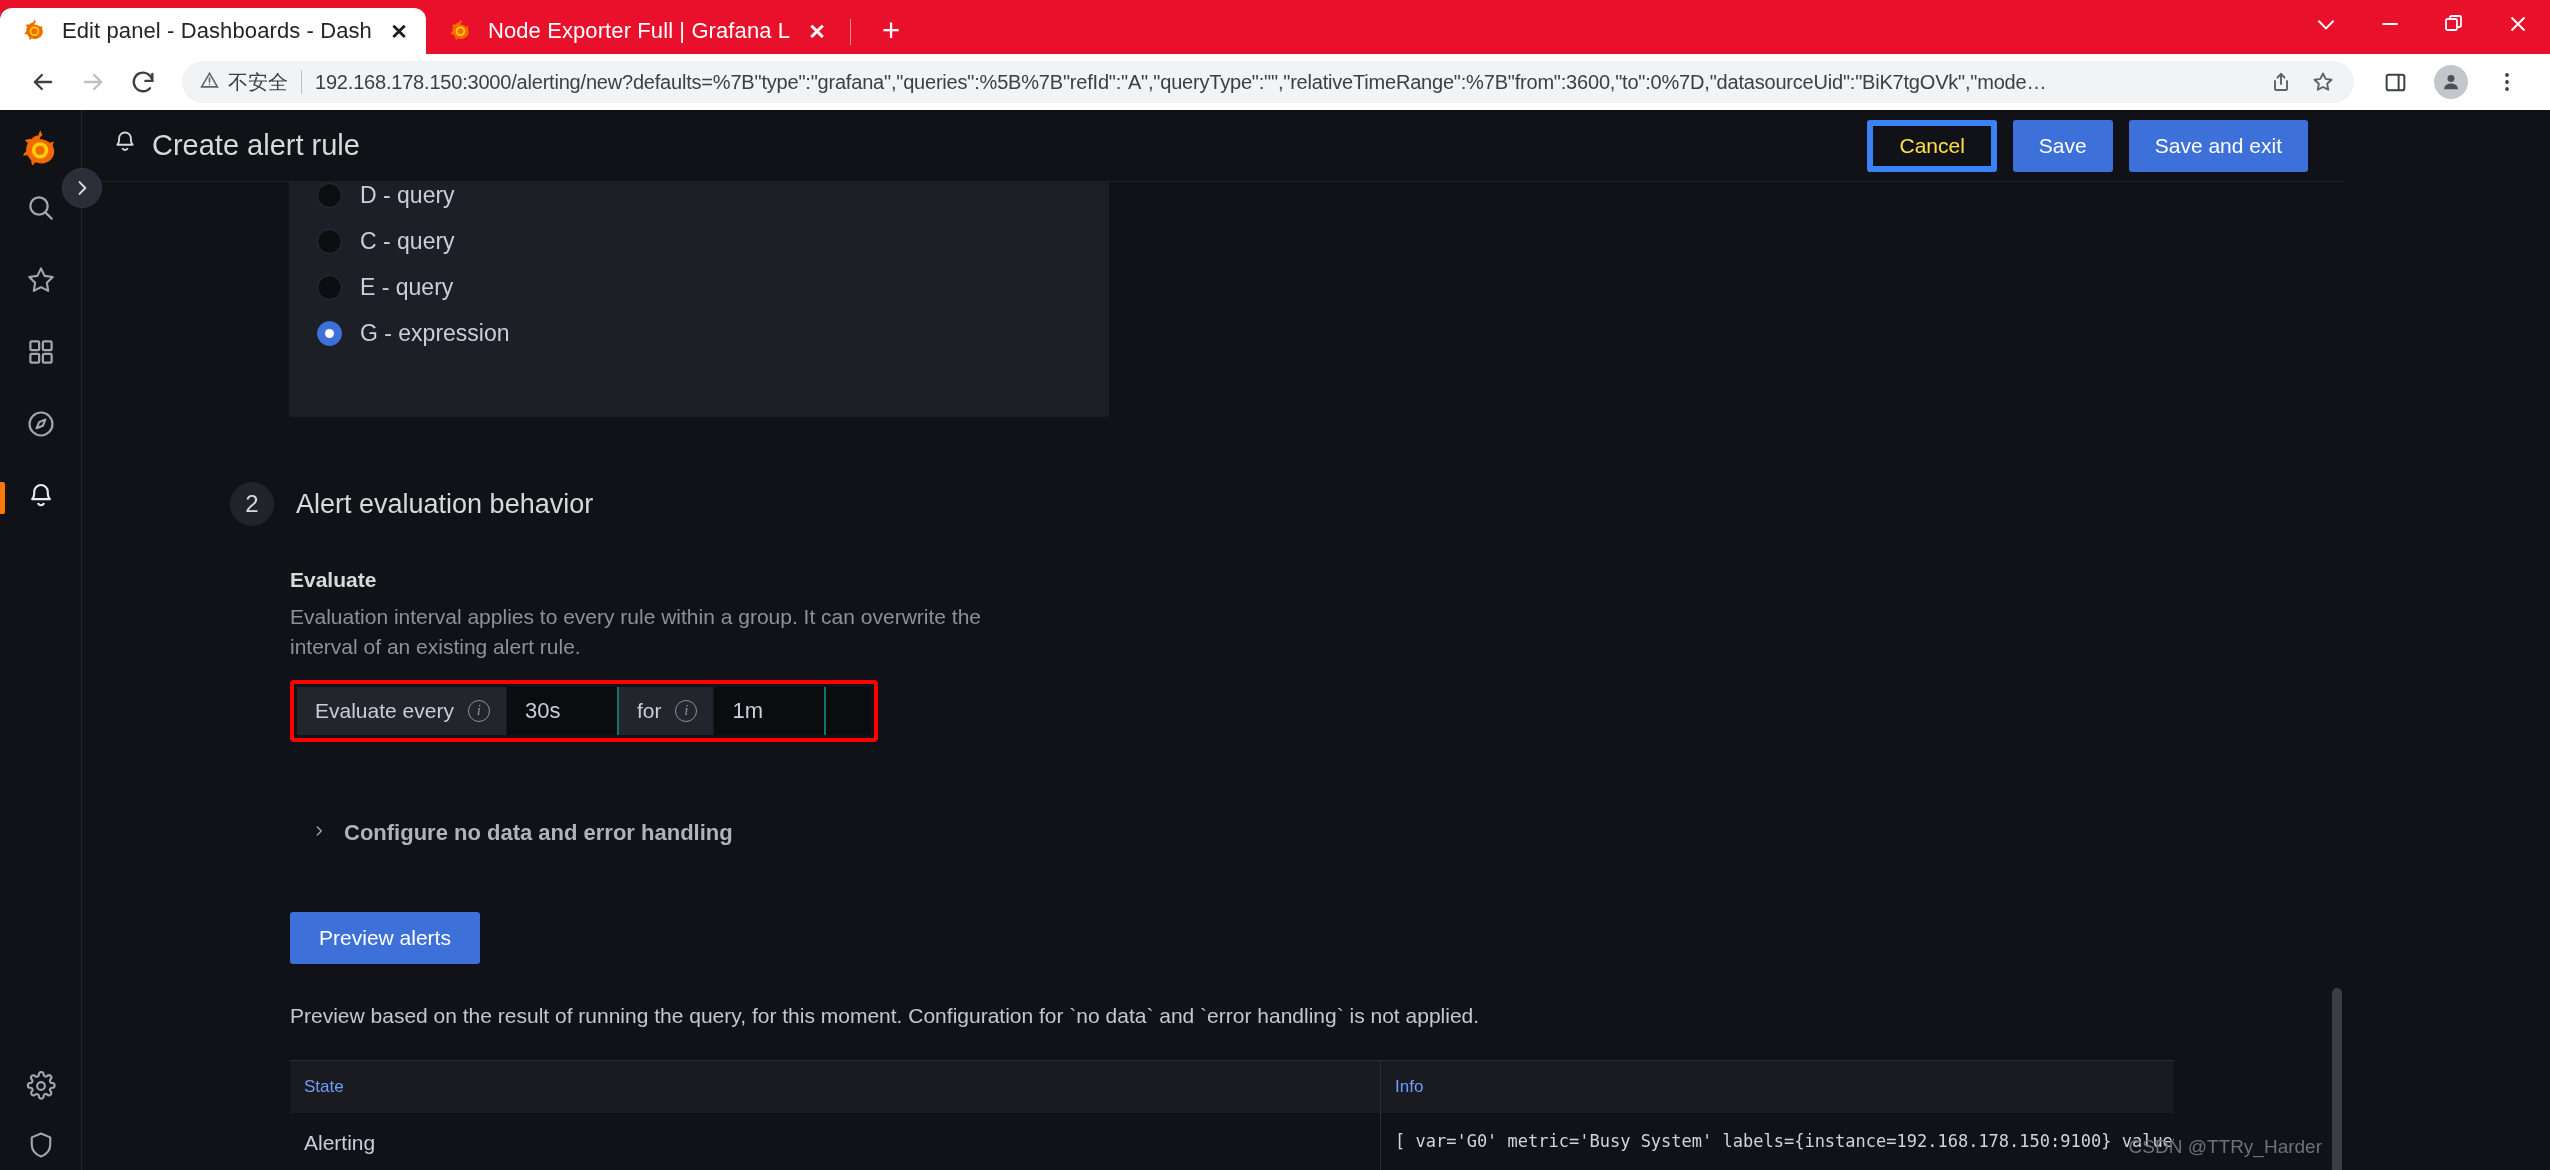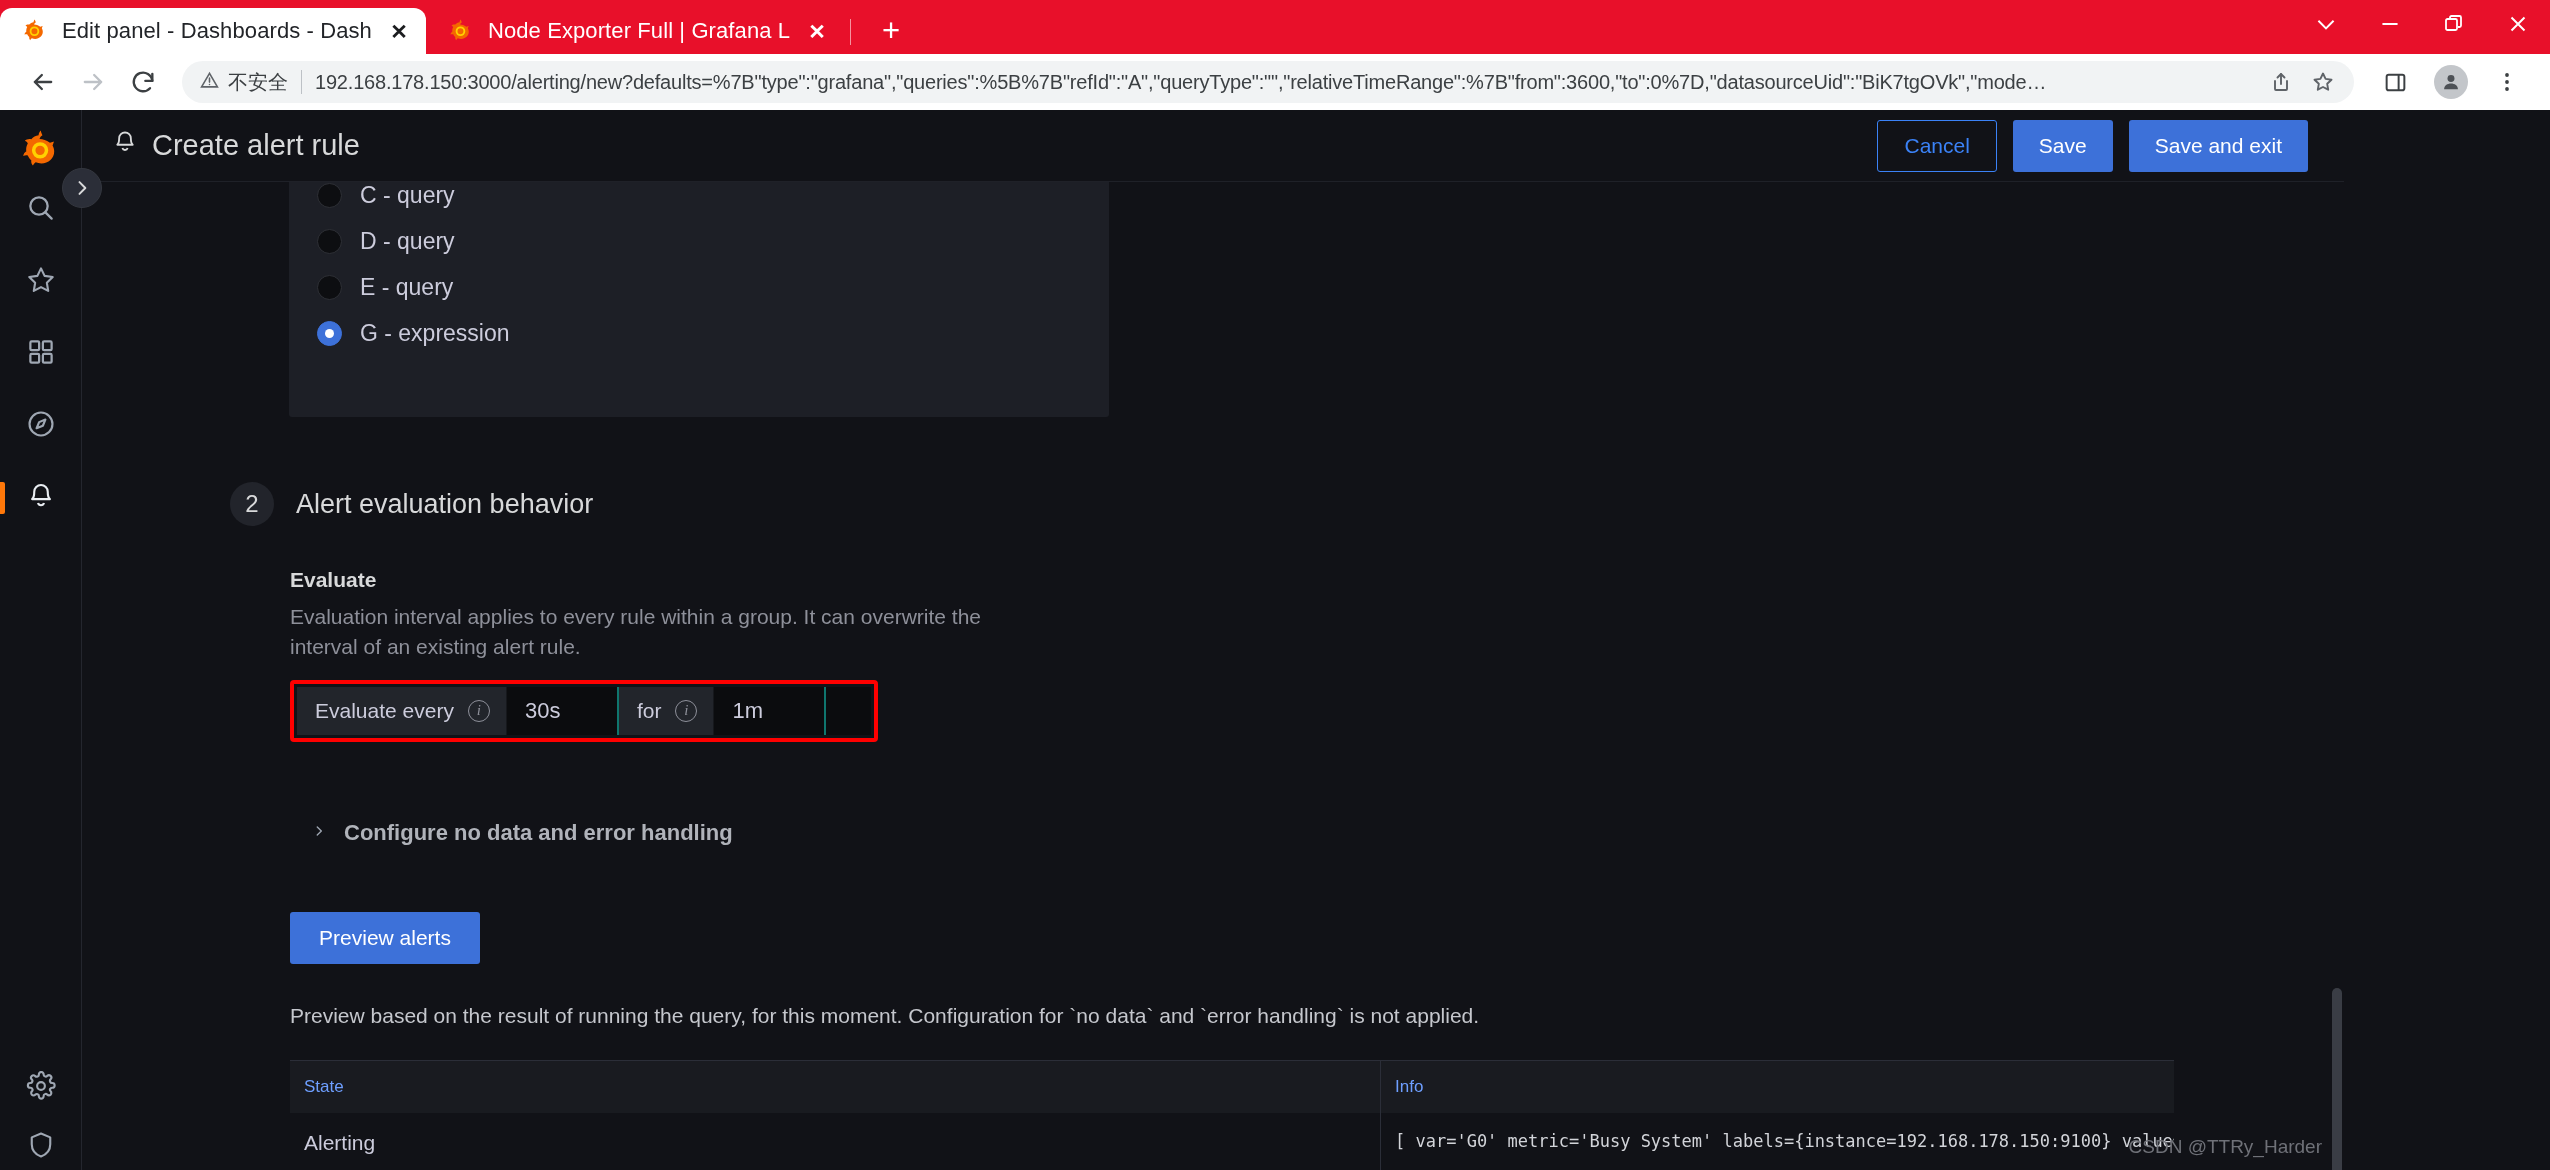--- a/index.html
+++ b/index.html
@@ -127,21 +127,21 @@
     display: flex; align-items: center; gap: 14px;
     font-size: 29px; color: #d8d9da; font-weight: 400;
   }
   .ph-spacer { flex: 1 1 auto; }
   .btn {
     height: 52px; padding: 0 26px; border-radius: 3px;
     display: flex; align-items: center; justify-content: center;
     font-size: 21px; font-weight: 500; margin-left: 16px;
     white-space: nowrap;
   }
-  .btn-secondary { background: #111217; color: #3b82f6; border: 1px solid #3b82f6; }
+  .btn-secondary { background: #111217; color: #fde047; border: 6px solid #3b82f6; }
   .btn-primary { background: #3d71d9; color: #ffffff; }
 
   .gf-content {
     position: absolute; top: 72px; left: 0; right: 0; bottom: 0;
     overflow: hidden;
   }
 
   
   .query-panel {
     position: absolute; left: 207px; top: -10px;
@@ -473,25 +473,25 @@
       <div class="btn btn-secondary">Cancel</div>
       <div class="btn btn-primary">Save</div>
       <div class="btn btn-primary">Save and exit</div>
     </div>
 
     <div class="gf-content">
 
       <div class="query-panel">
         <div class="radio-row">
           <span class="radio-dot"></span>
-          <span class="radio-label">C - query</span>
+          <span class="radio-label">D - query</span>
         </div>
         <div class="radio-row">
           <span class="radio-dot"></span>
-          <span class="radio-label">D - query</span>
+          <span class="radio-label">C - query</span>
         </div>
         <div class="radio-row">
           <span class="radio-dot"></span>
           <span class="radio-label">E - query</span>
         </div>
         <div class="radio-row">
           <span class="radio-dot checked"></span>
           <span class="radio-label">G - expression</span>
         </div>
       </div>

